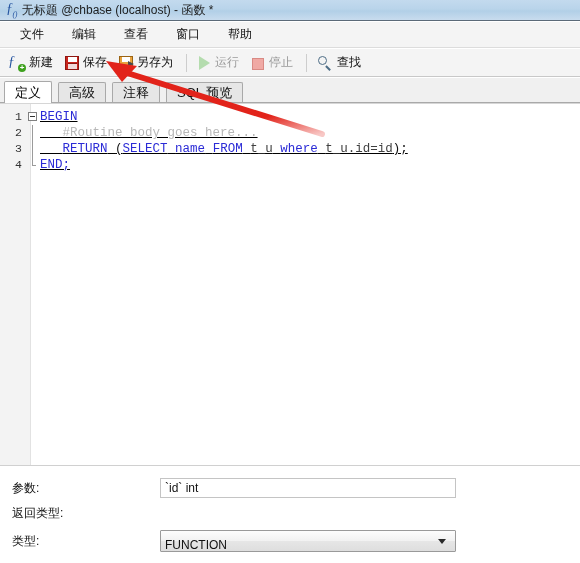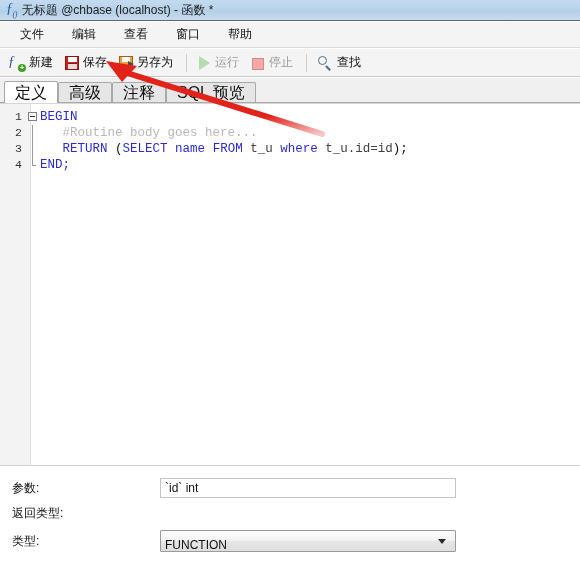--- a/index.html
+++ b/index.html
@@ -255,28 +255,28 @@
     left: 0; top: 78px;
     width: 580px; height: 25px;
     background: #f0f0f0;
     box-sizing: border-box;
     border-bottom: 1px solid #a9a9a9;
     display: flex;
     align-items: flex-end;
     padding-left: 4px;
   }
   .tab {
-    font-size: 16px;
+    font-size: 13px;
     color: #111;
     background: #e6e6e6;
     border: 1px solid #a9a9a9;
     border-bottom: none;
     border-radius: 2px 2px 0 0;
     padding: 3px 10px 4px 10px;
-    margin-right: 0;
+    margin-right: 6px;
     height: 20px;
     box-sizing: border-box;
     line-height: 13px;
     white-space: nowrap;
     cursor: default;
     position: relative;
   }
   .tab.active {
     background: #ffffff;
     height: 22px;
@@ -363,21 +363,21 @@
   .fold-line.end {
     height: 9px;
   }
   .fold-line.end::after {
     content: "";
     position: absolute;
     left: 0; top: 8px;
     width: 4px; height: 1px;
     background: #9a9a9a;
   }
-  .ctext { white-space: pre; }
+  .ctext { white-space: pre; text-decoration: underline; }
   .kw   { color: #2b2bd6; }
   .cmt  { color: #b8b8b8; }
   .idn  { color: #404040; }
   .pun  { color: #111111; }
 
   
   .bottom {
     position: absolute;
     left: 0; top: 465px;
     width: 580px; height: 98px;

